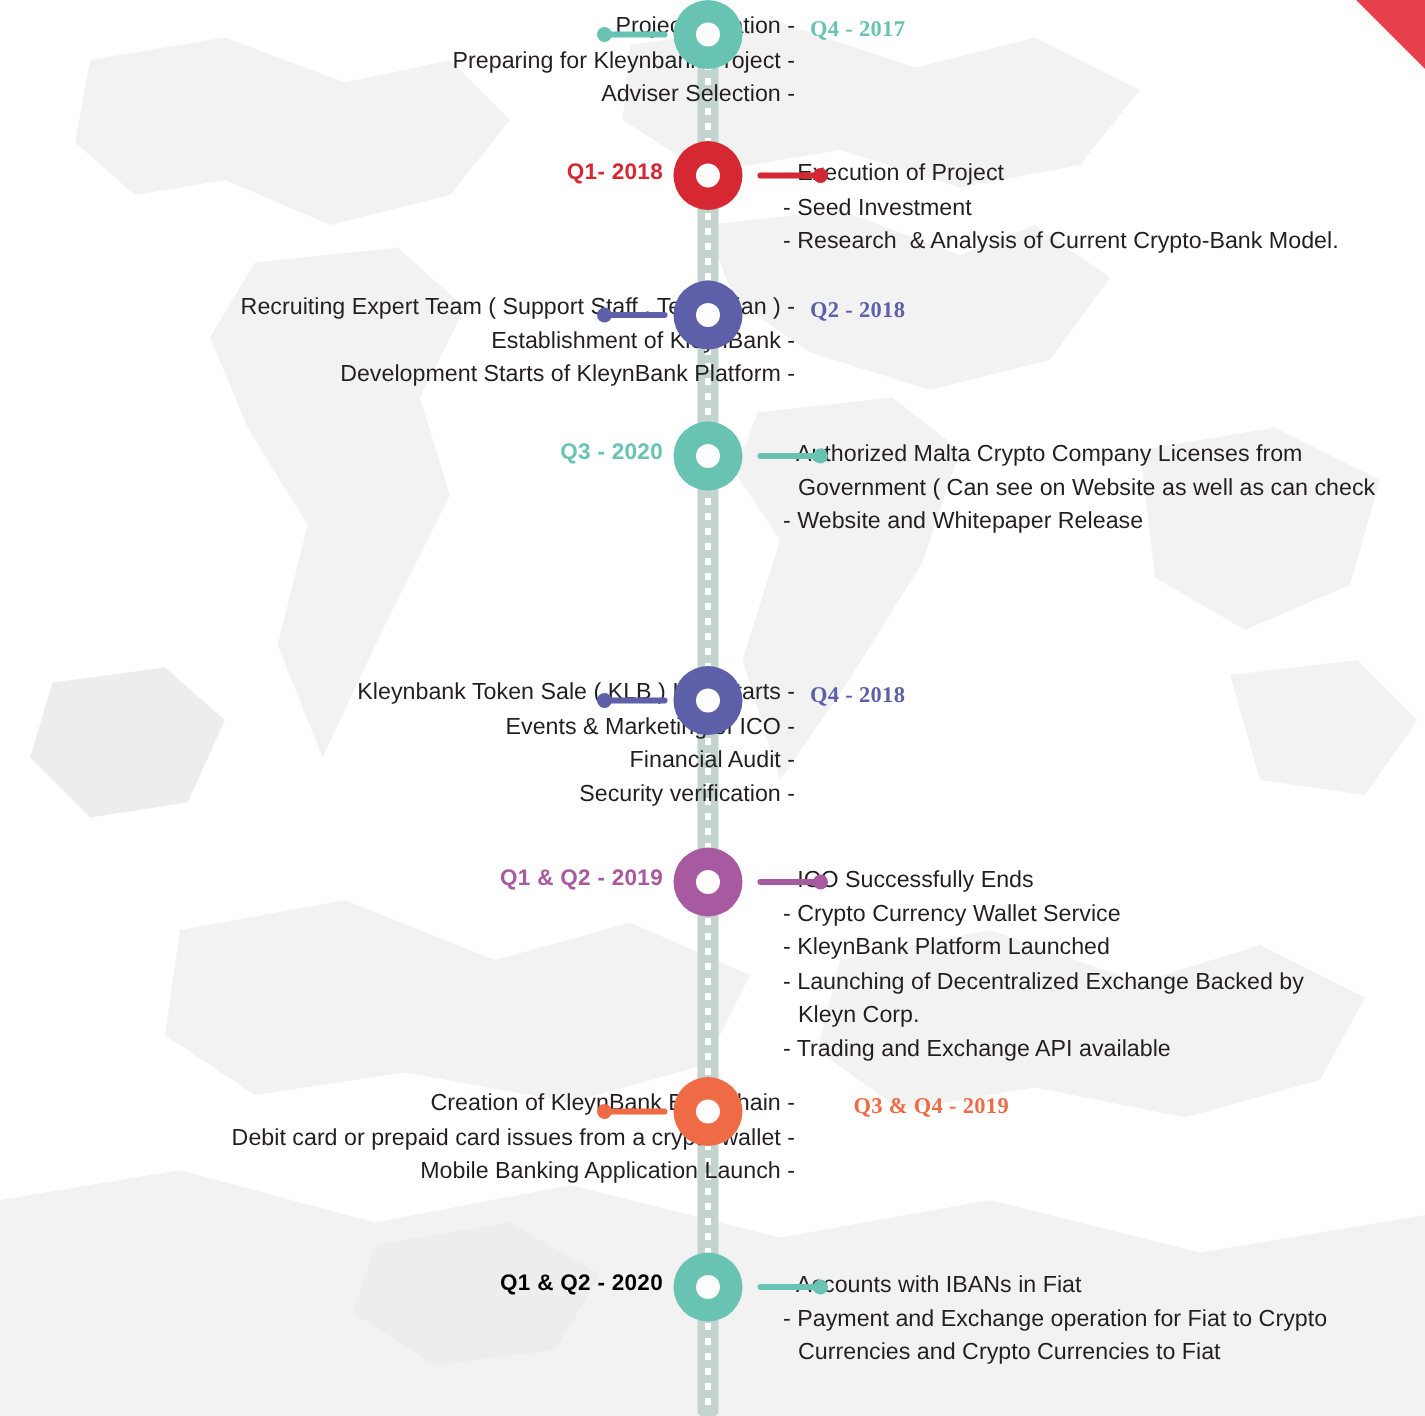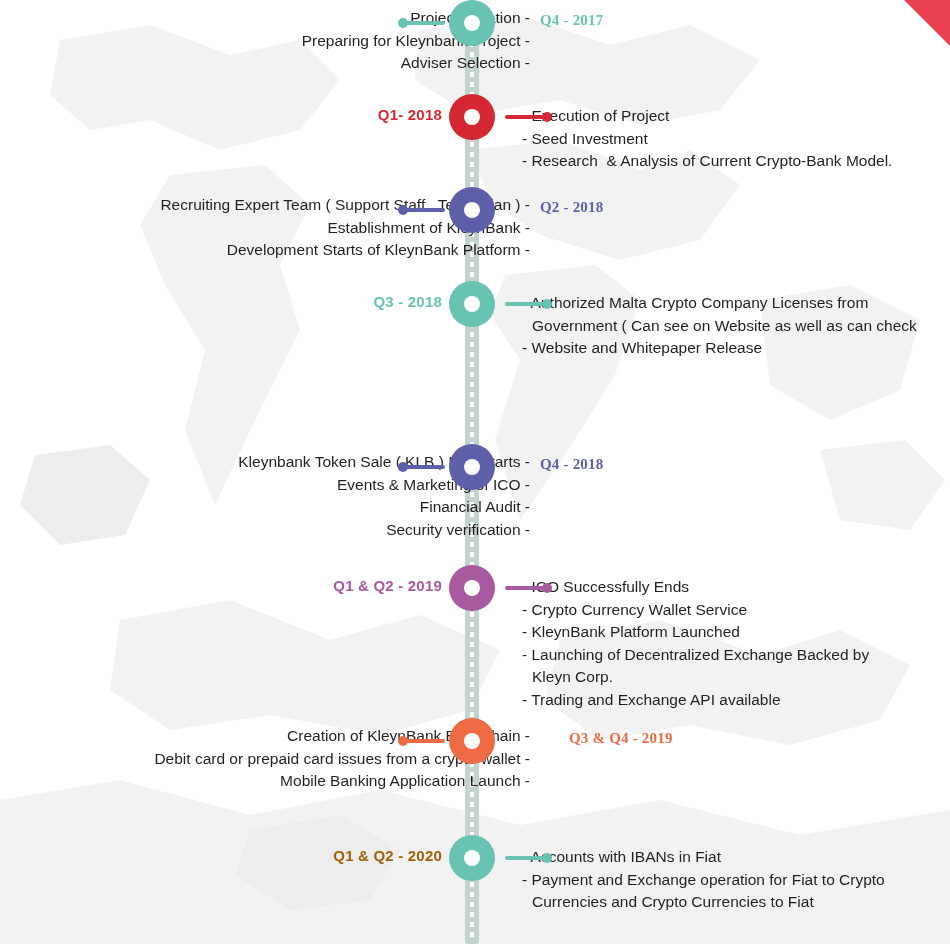--- a/index.html
+++ b/index.html
@@ -127,21 +127,21 @@
         <div class="line">Development Starts of KleynBank Platform -</div>
       </div>
     </div>
     <div class="milestone" style="top: 304px;">
       <div class="leader to-right" style="width: 42px; background: rgb(105, 195, 178);">
         <div class="tip" style="background: rgb(105, 195, 178);"></div>
       </div>
       <div class="node" style="background: rgb(105, 195, 178);">
         <div class="hole"></div>
       </div>
-      <div class="year on-left" style="color: rgb(105, 195, 178);">Q3 - 2018</div>
+      <div class="year on-left" style="color: rgb(105, 195, 178);">Q3 - 2020</div>
       <div class="items right-col" style="top: -12px;">
         <div class="line">- Authorized Malta Crypto Company Licenses from</div>
         <div class="line cont">Government ( Can see on Website as well as can check</div>
         <div class="line">- Website and Whitepaper Release</div>
       </div>
     </div>
     <div class="milestone" style="top: 467px;">
       <div class="leader to-left" style="width: 42px; background: rgb(93, 95, 168);">
         <div class="tip" style="background: rgb(93, 95, 168);"></div>
       </div>
@@ -187,20 +187,20 @@
         <div class="line">Mobile Banking Application Launch -</div>
       </div>
     </div>
     <div class="milestone" style="top: 858px;">
       <div class="leader to-right" style="width: 42px; background: rgb(105, 195, 178);">
         <div class="tip" style="background: rgb(105, 195, 178);"></div>
       </div>
       <div class="node" style="background: rgb(105, 195, 178);">
         <div class="hole"></div>
       </div>
-      <div class="year on-left" style="color: #a16207; text-align: center;">Q1 &amp; Q2 - 2020</div>
+      <div class="year on-left" style="color: #000000; text-align: center;">Q1 &amp; Q2 - 2020</div>
       <div class="items right-col" style="top: -12px;">
         <div class="line">- Accounts with IBANs in Fiat</div>
         <div class="line">- Payment and Exchange operation for Fiat to Crypto</div>
         <div class="line cont">Currencies and Crypto Currencies to Fiat</div>
       </div>
     </div>
   </div>
 
 </body></html>

